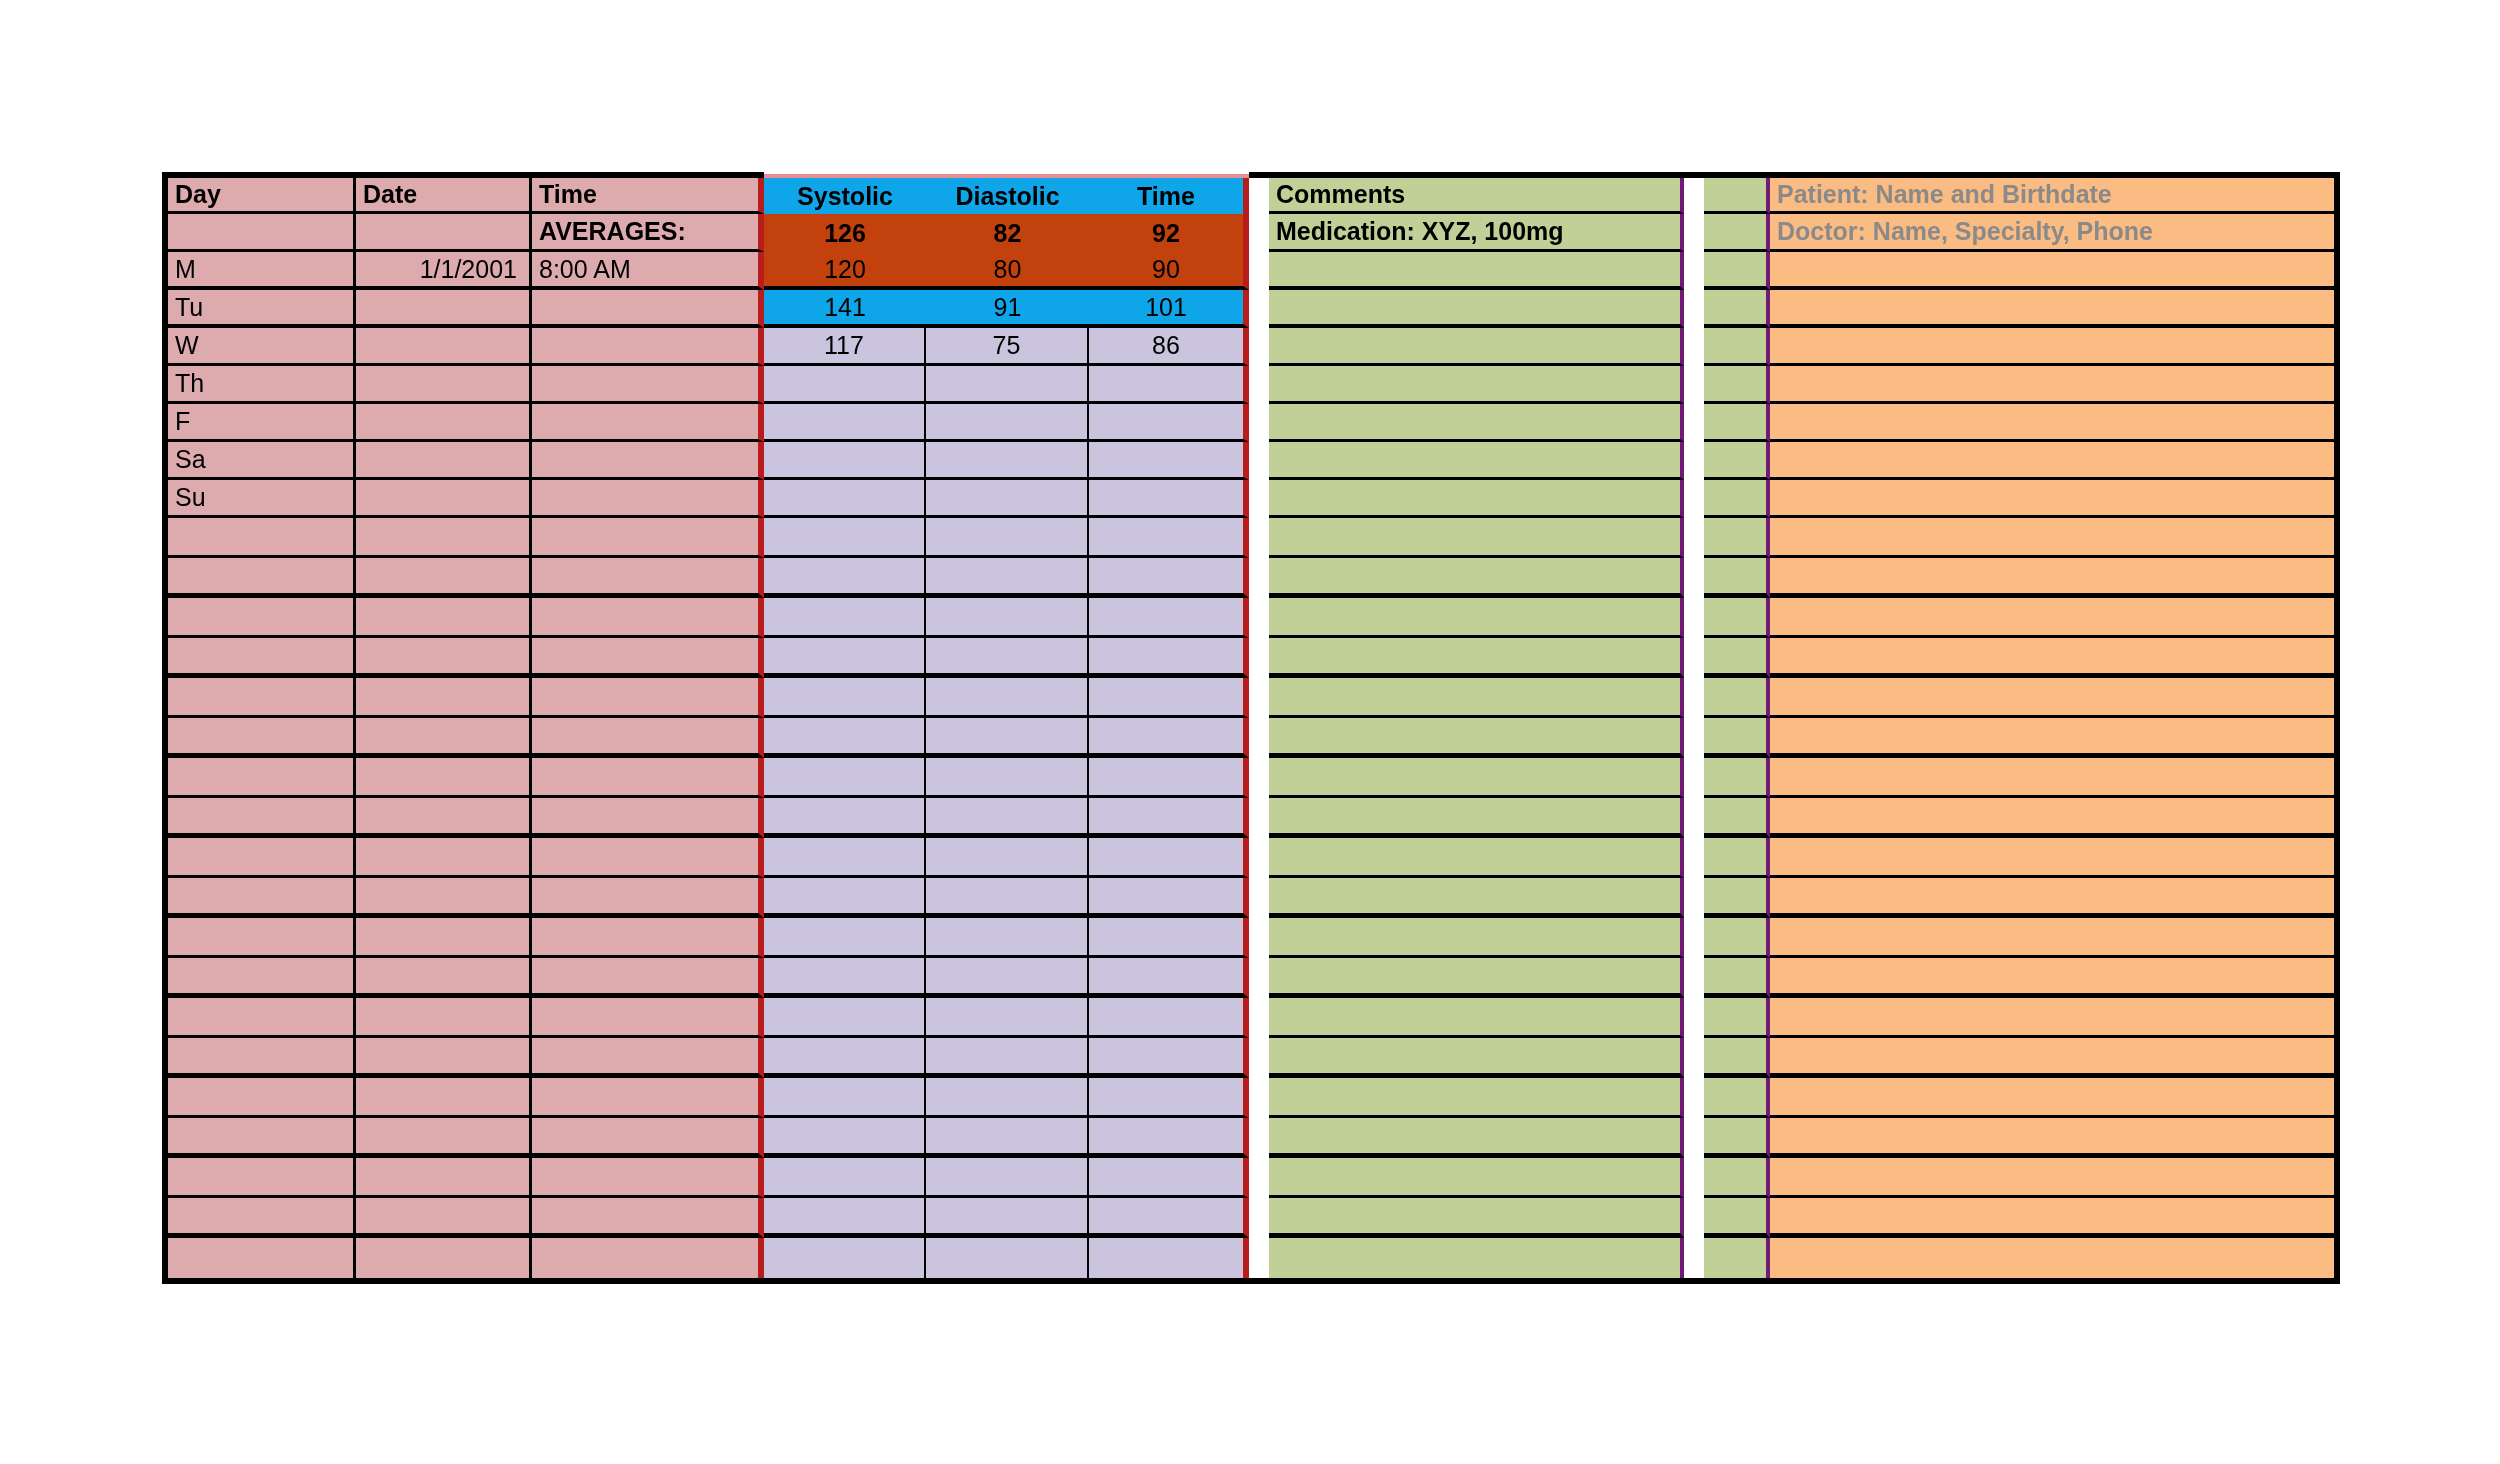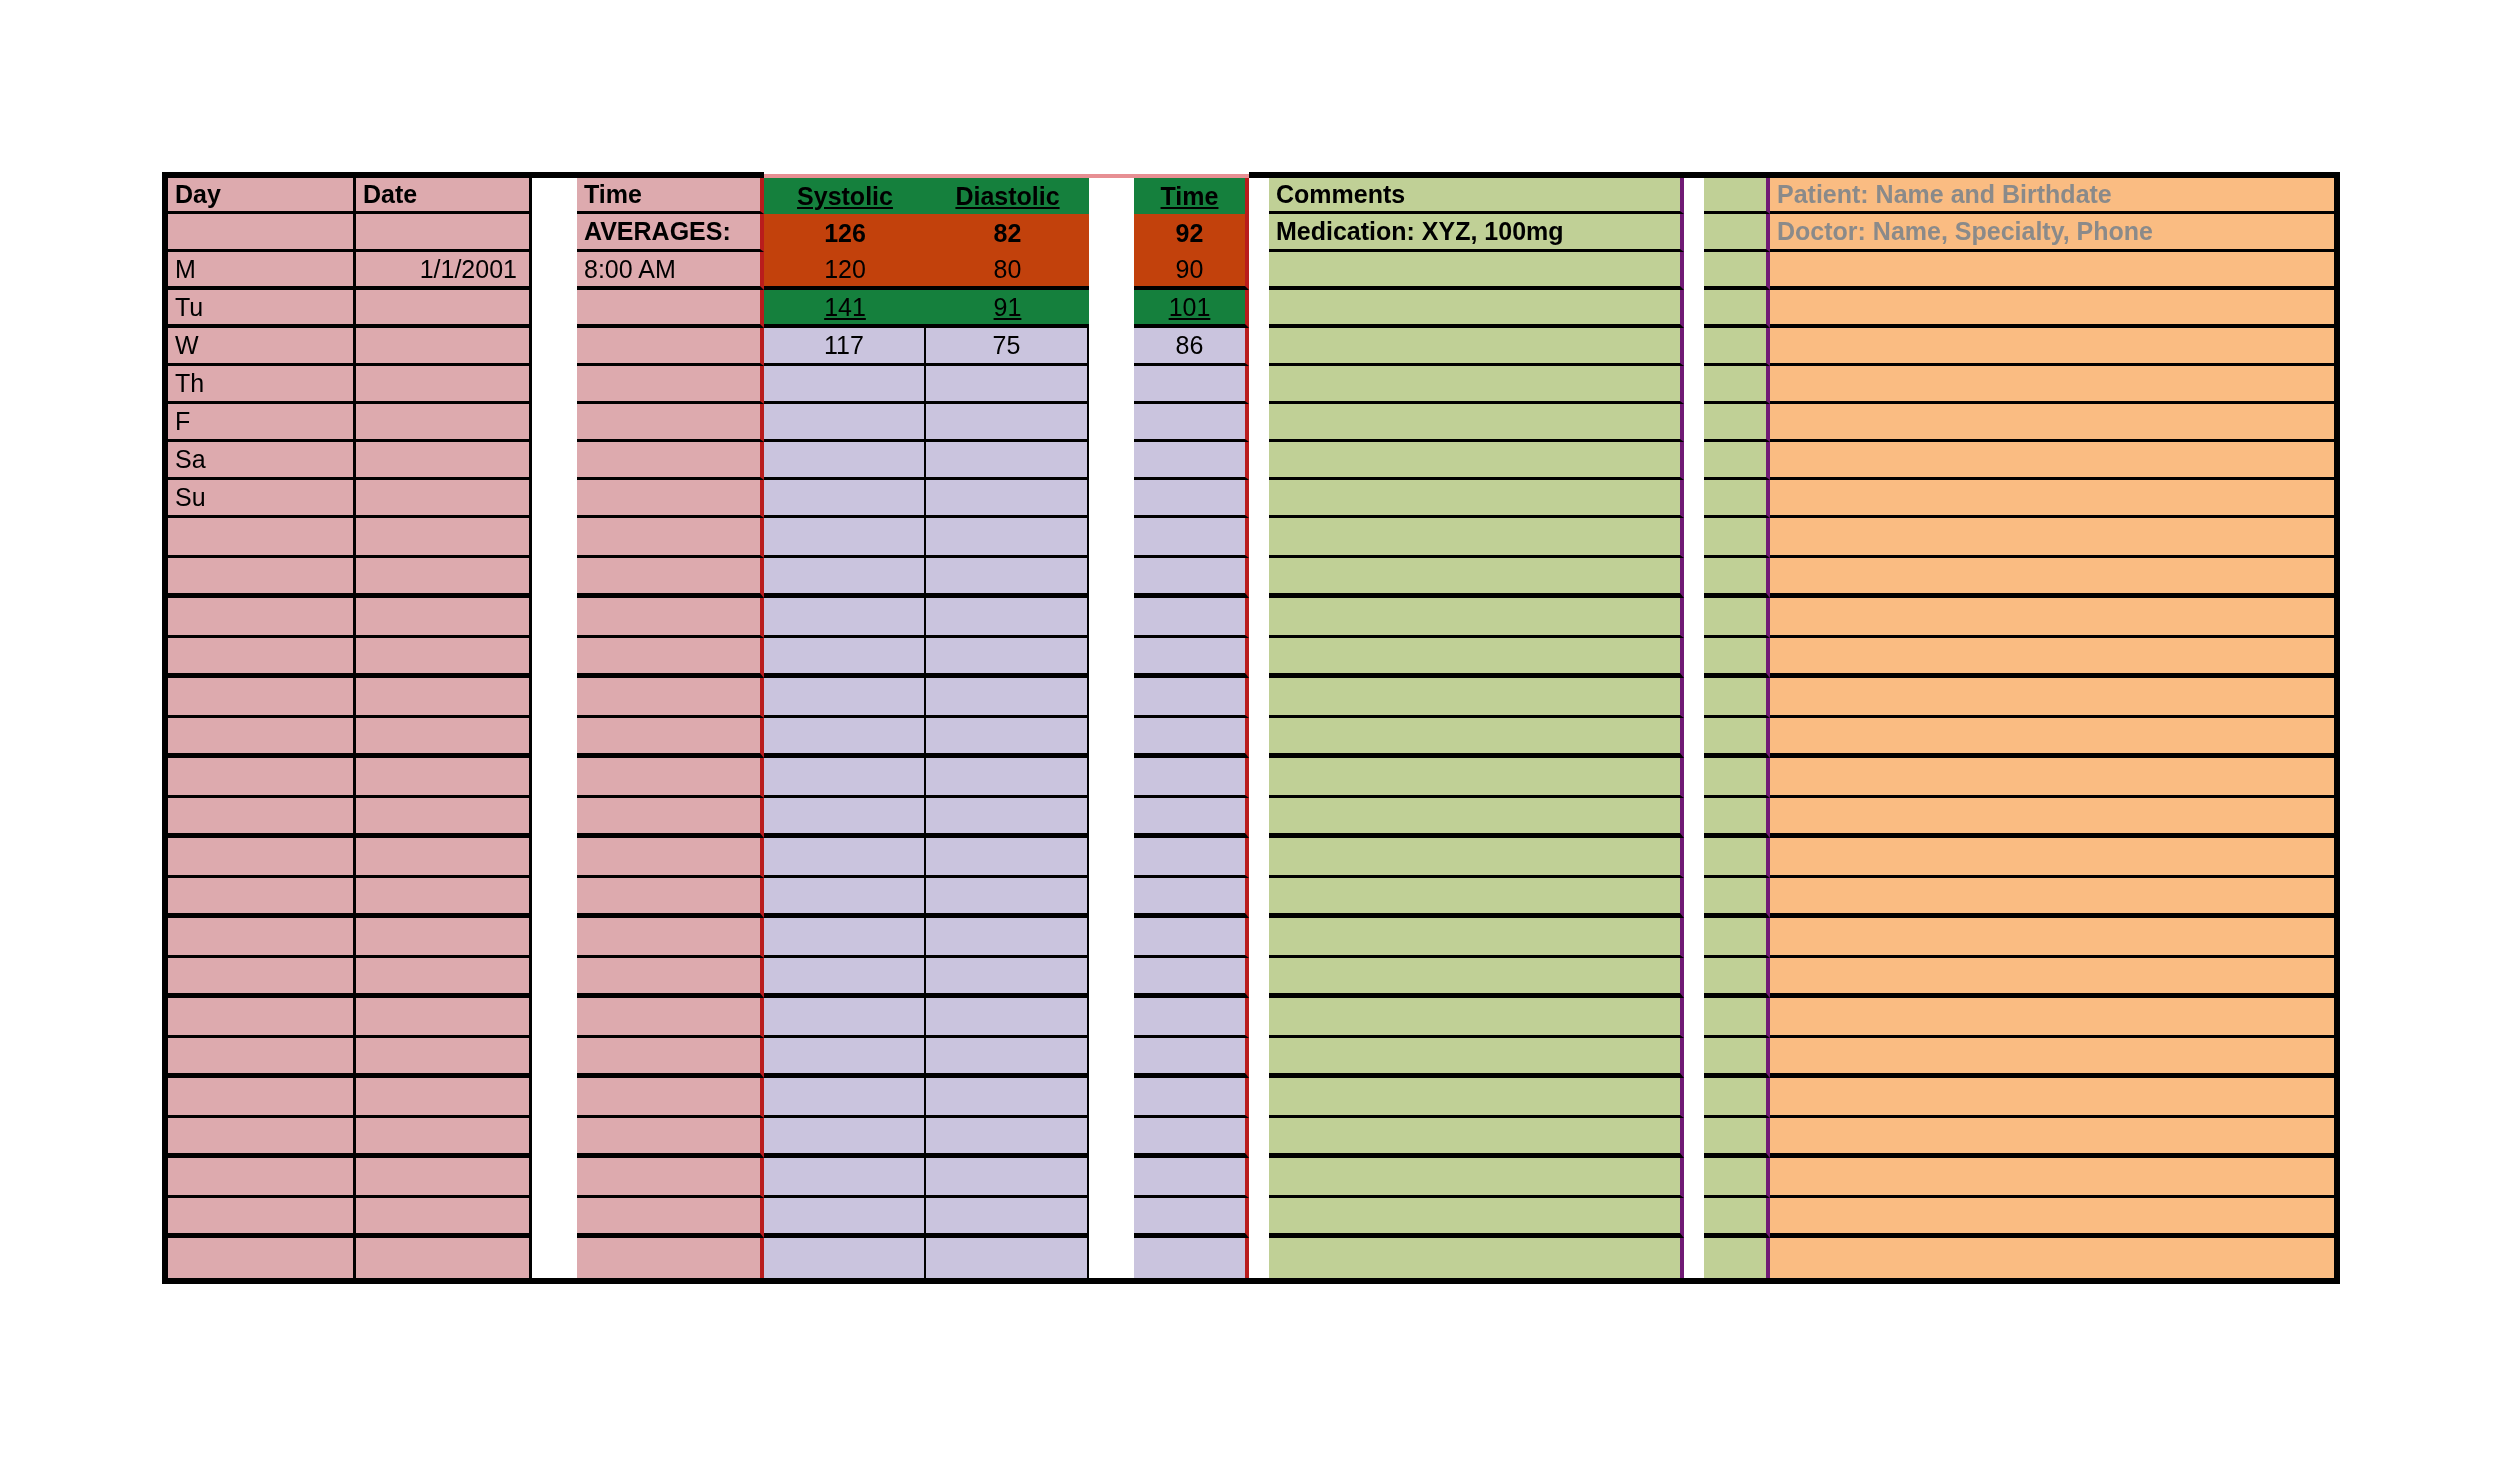--- a/index.html
+++ b/index.html
@@ -6,29 +6,29 @@
   .page{position:relative;width:2500px;height:1464px;background:#ffffff;overflow:hidden;
         font-family:"Liberation Sans",sans-serif;}
   .sheet{position:absolute;left:162px;top:172px;border:6px solid #000;background:#fff;
          display:grid;
          grid-template-columns:188px 176px 232px 162px 163px 160px 435px 86px 564px;
          grid-template-rows:36px repeat(8,38px);
          grid-auto-rows:40px;}
   .cell{box-sizing:border-box;display:flex;align-items:center;font-size:25px;line-height:1;
         white-space:nowrap;overflow:hidden;color:#000;}
   .pink{background:#ddaaae;}
-  .red{background:#15803d;text-decoration:underline;}
+  .red{background:#0ea5e9;}
   .yel{background:#c2410c;}
   .lav{background:#cac4de;}
   .green{background:#c0d096;}
   .orange{background:#fabc82;}
   .v2{border-right:2px solid #000;}
   .v3{border-right:3px solid #000;}
   .v4{border-right:4px solid #701a75;margin-left:20px;}
-  .v6{border-right:4px solid #b91c1c;margin-left:45px;}
+  .v6{border-right:6px solid #b91c1c;}
   .b3{border-bottom:3px solid #000;}
   .b4{border-bottom:4px solid #000;}
   .b5{border-bottom:5px solid #000;}
   .nbb{border-bottom:none;}
   .al{justify-content:flex-start;padding-left:7px;}
   .ar{justify-content:flex-end;padding-right:12px;}
   .ac{justify-content:center;}
   .b{font-weight:bold;}
   .gray{color:#8a8a8a;}
   .cap-white{position:absolute;top:-6px;left:596px;width:485px;height:6px;background:#ffffff;}

